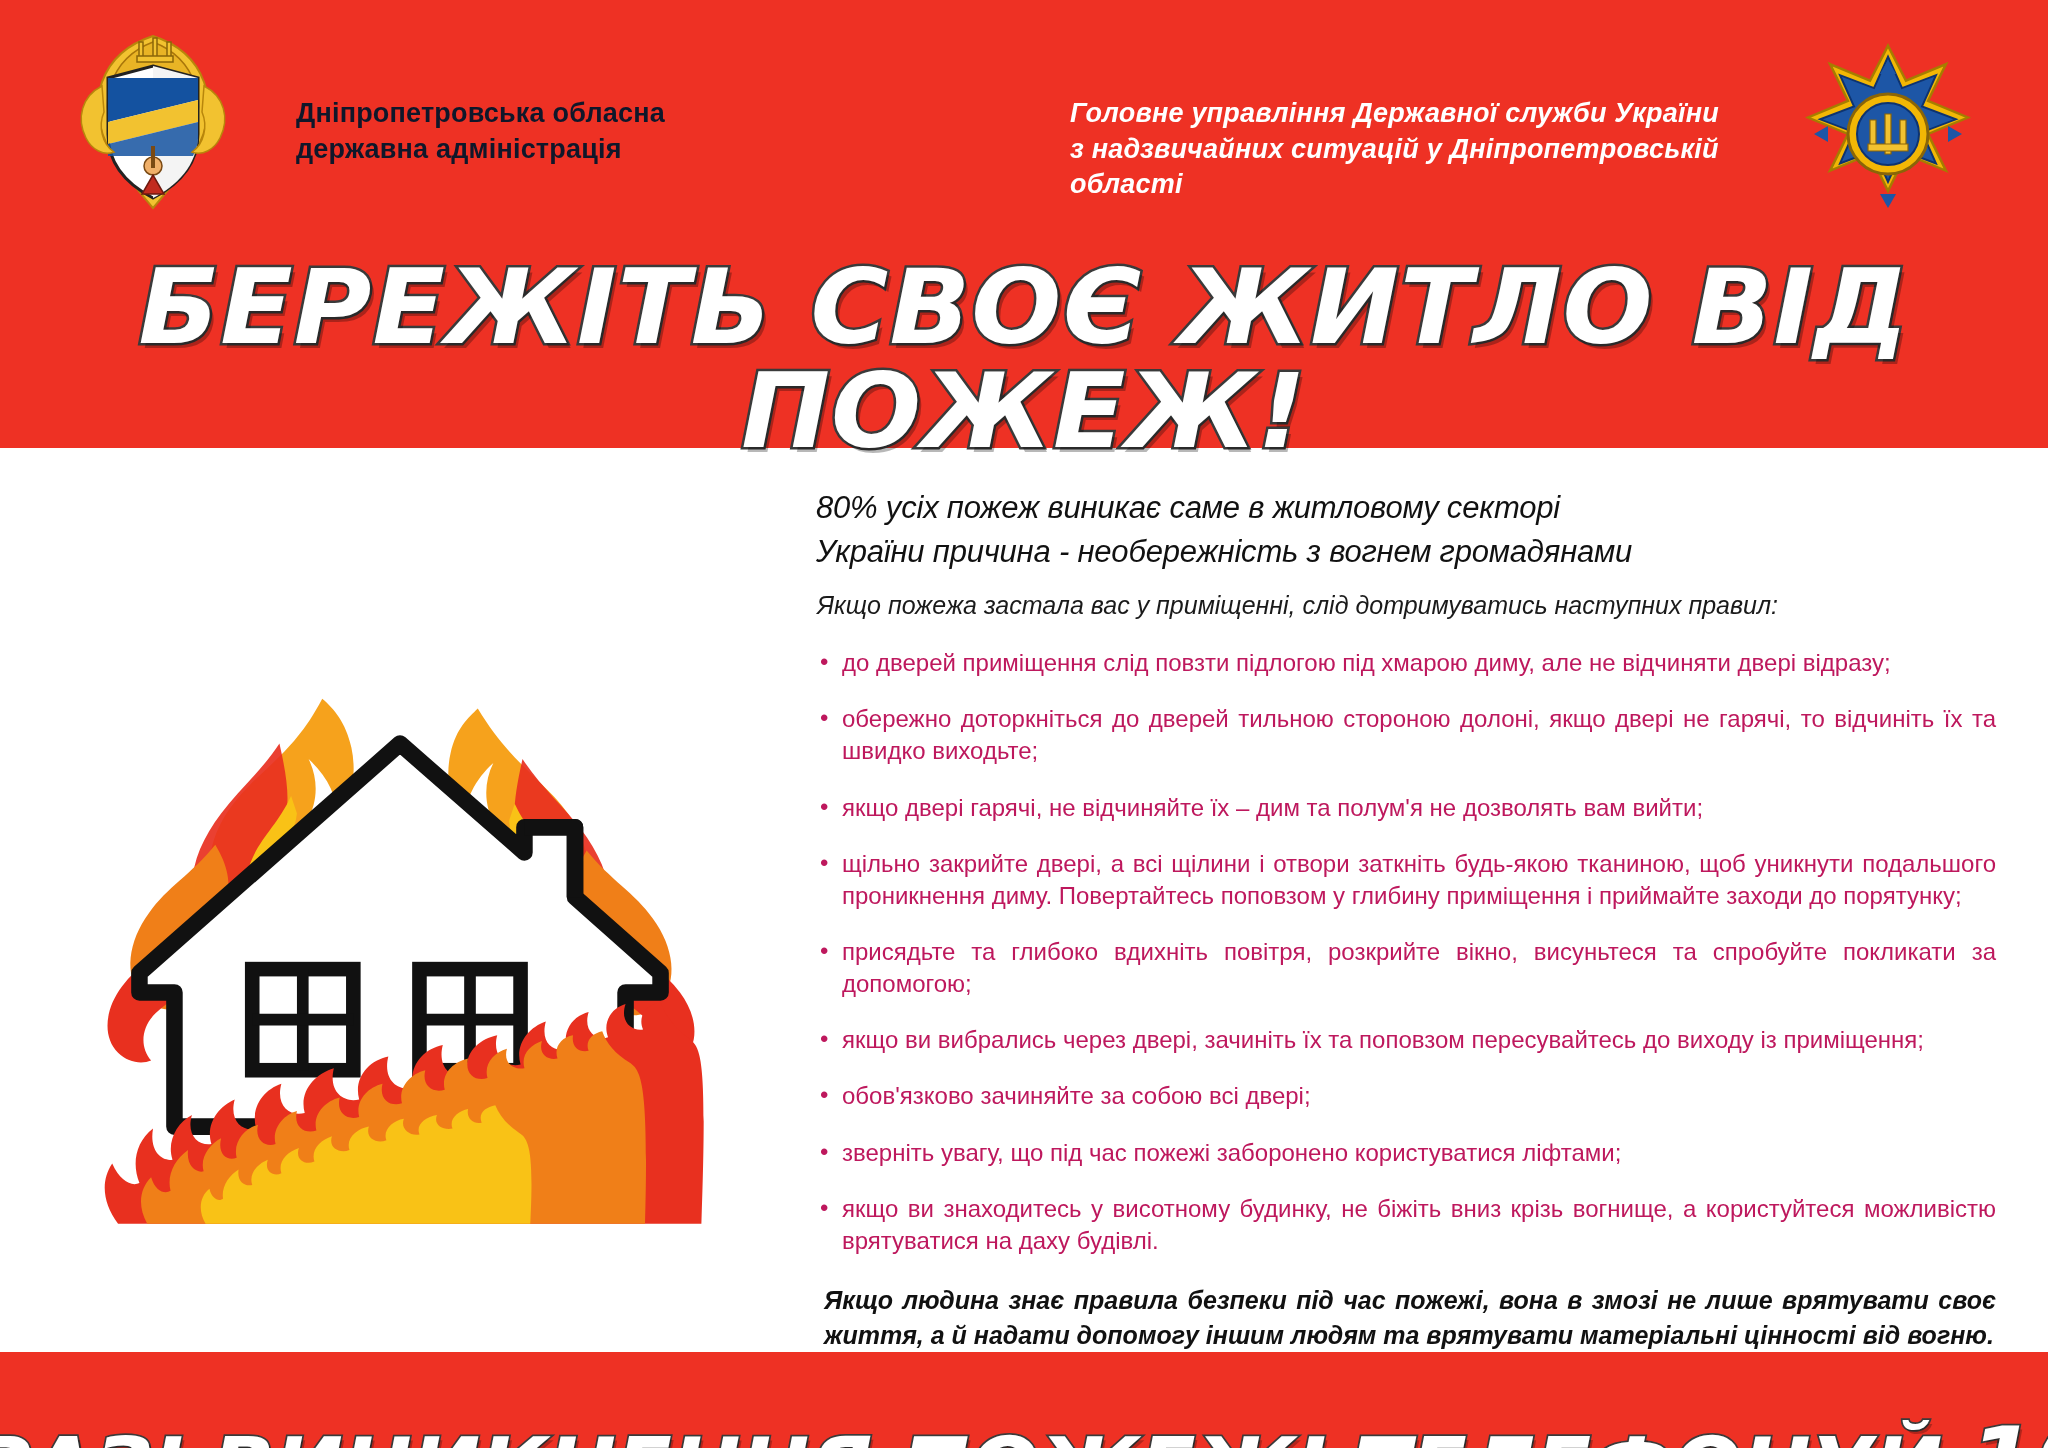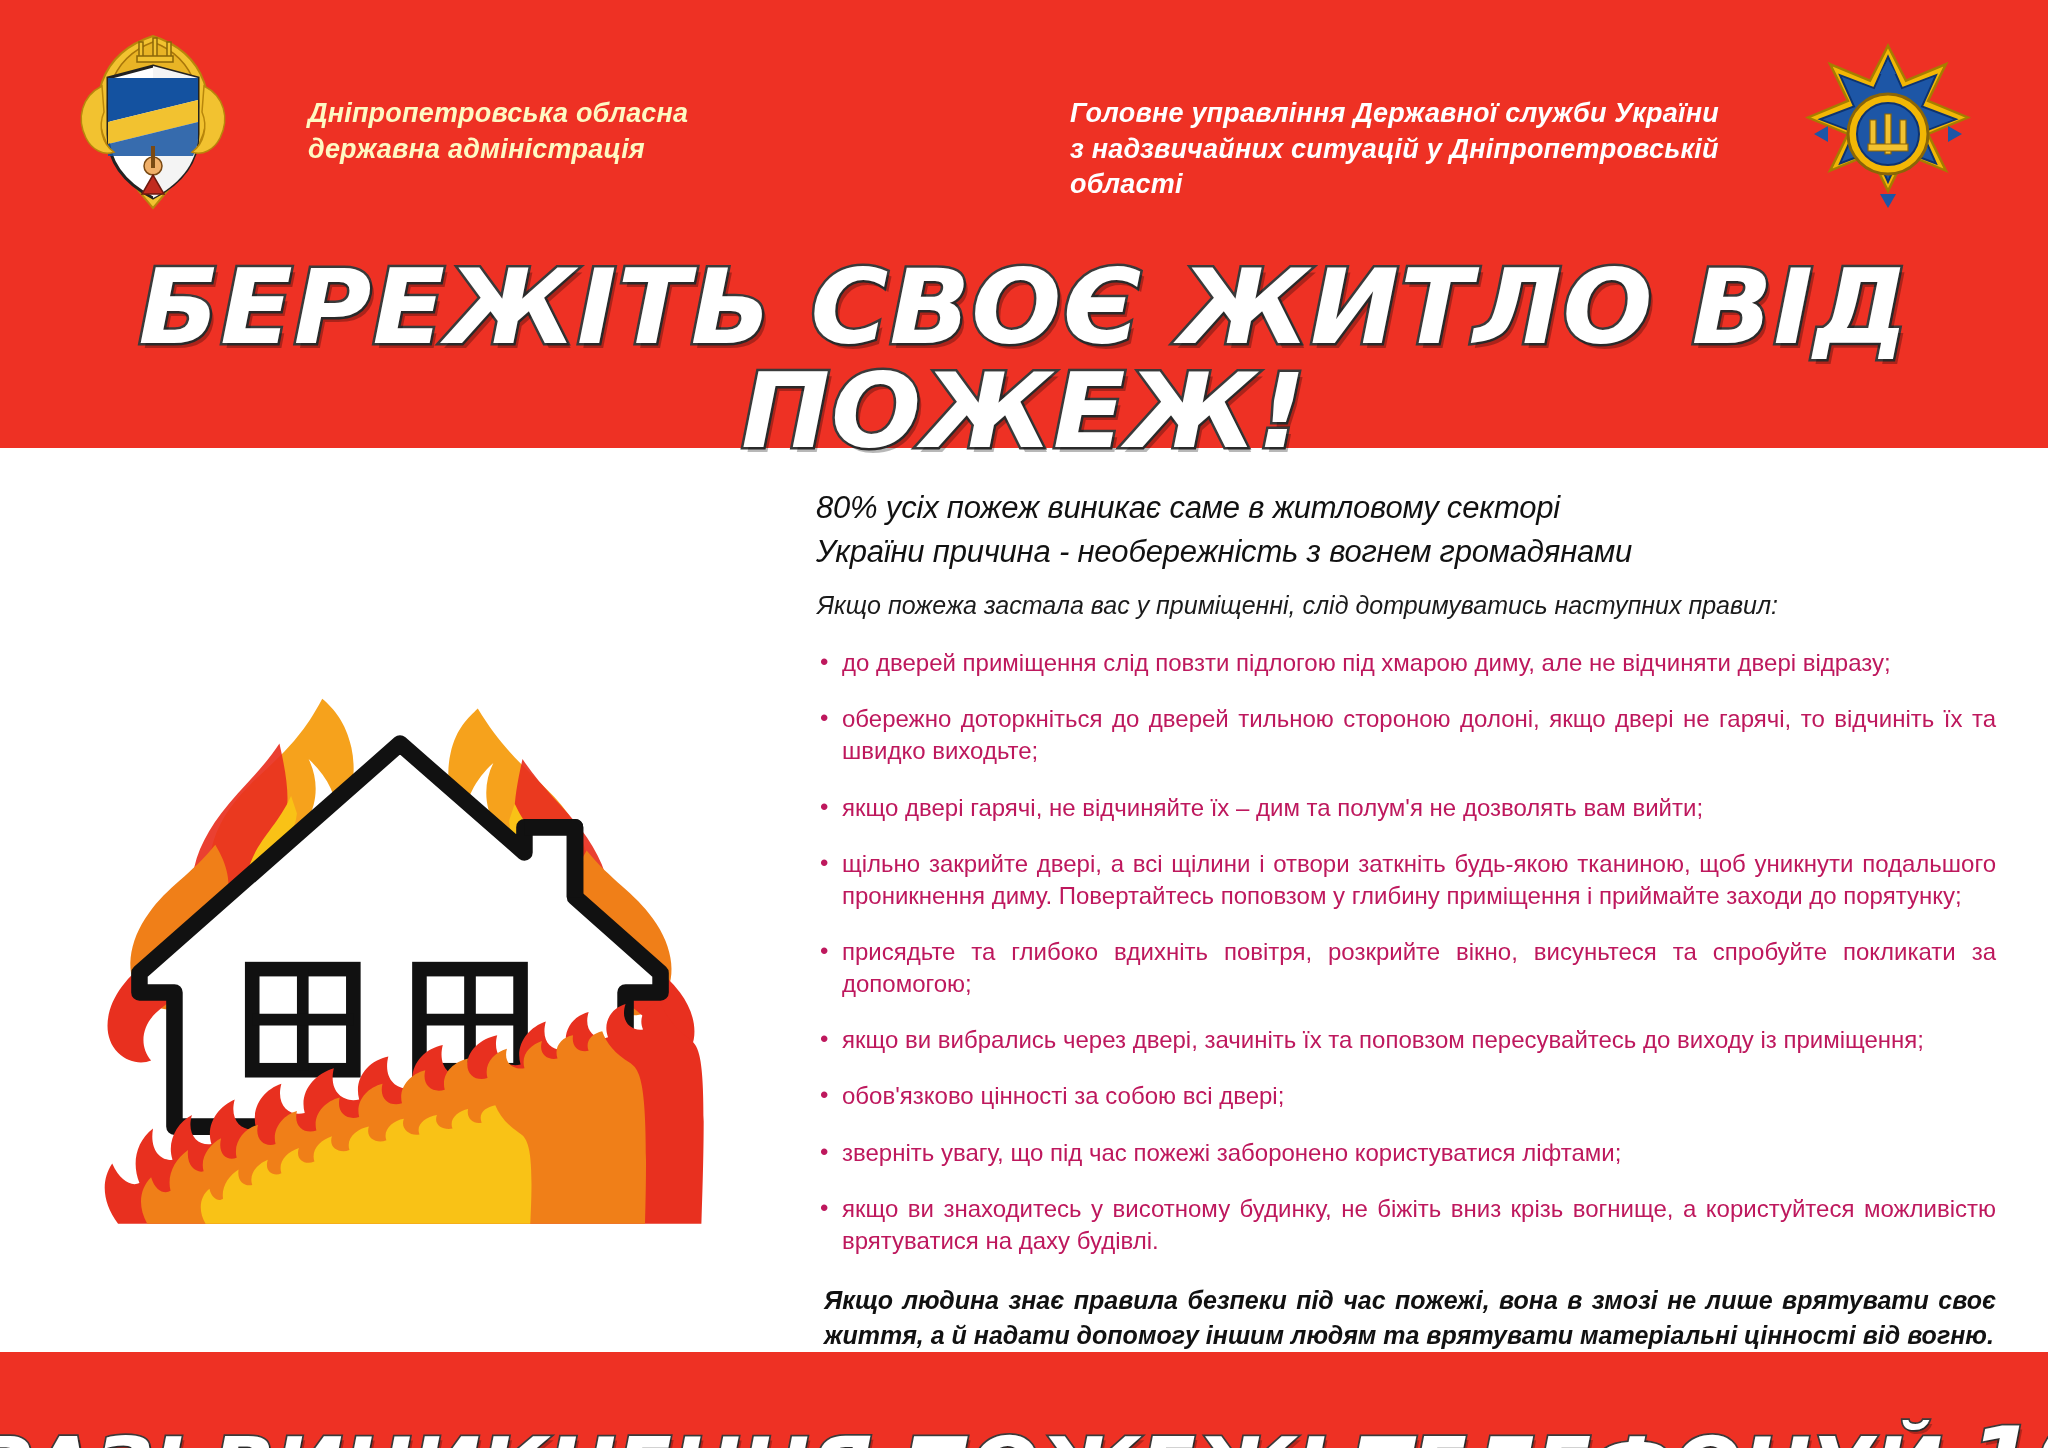--- a/index.html
+++ b/index.html
@@ -44,28 +44,27 @@
   .emblem-left {
     position: absolute;
     left: 58px;
     top: 26px;
     width: 190px;
     height: 200px;
   }
 
   .org-left {
     position: absolute;
-    left: 308px;
+    left: 296px;
     top: 96px;
-    color: #fef9c3;
+    color: #0f172a;
     font-weight: bold;
     font-size: 27px;
     line-height: 1.32;
     letter-spacing: .2px;
-    font-style: italic;
     width: 480px;
   }
 
   .org-right {
     position: absolute;
     left: 1070px;
     top: 96px;
     color: #ffffff;
     font-weight: bold;
     font-size: 27px;
@@ -352,21 +351,21 @@
 
       <p class="intro">Якщо пожежа застала вас у приміщенні, слід дотримуватись наступних правил:</p>
 
       <ul class="rules">
         <li>до дверей приміщення слід повзти підлогою під хмарою диму, але не відчиняти двері відразу;</li>
         <li>обережно доторкніться до дверей тильною стороною долоні, якщо двері не гарячі, то відчиніть їх та швидко виходьте;</li>
         <li>якщо двері гарячі, не відчиняйте їх – дим та полум'я не дозволять вам вийти;</li>
         <li>щільно закрийте двері, а всі щілини і отвори заткніть будь-якою тканиною, щоб уникнути подальшого проникнення диму. Повертайтесь поповзом у глибину приміщення і приймайте заходи до порятунку;</li>
         <li>присядьте та глибоко вдихніть повітря, розкрийте вікно, висуньтеся та спробуйте покликати за допомогою;</li>
         <li>якщо ви вибрались через двері, зачиніть їх та поповзом пересувайтесь до виходу із приміщення;</li>
-        <li>обов'язково цінності за собою всі двері;</li>
+        <li>обов'язково зачиняйте за собою всі двері;</li>
         <li>зверніть увагу, що під час пожежі заборонено користуватися ліфтами;</li>
         <li>якщо ви знаходитесь у висотному будинку, не біжіть вниз крізь вогнище, а користуйтеся можливістю врятуватися на даху будівлі.</li>
       </ul>
 
       <p class="closing">Якщо людина знає правила безпеки під час пожежі, вона в змозі не лише врятувати своє життя, а й надати допомогу іншим людям та врятувати матеріальні цінності від вогню.</p>
     </div>
   </div>
 
   <div class="bottom-band">
     <div class="bottom-text">

